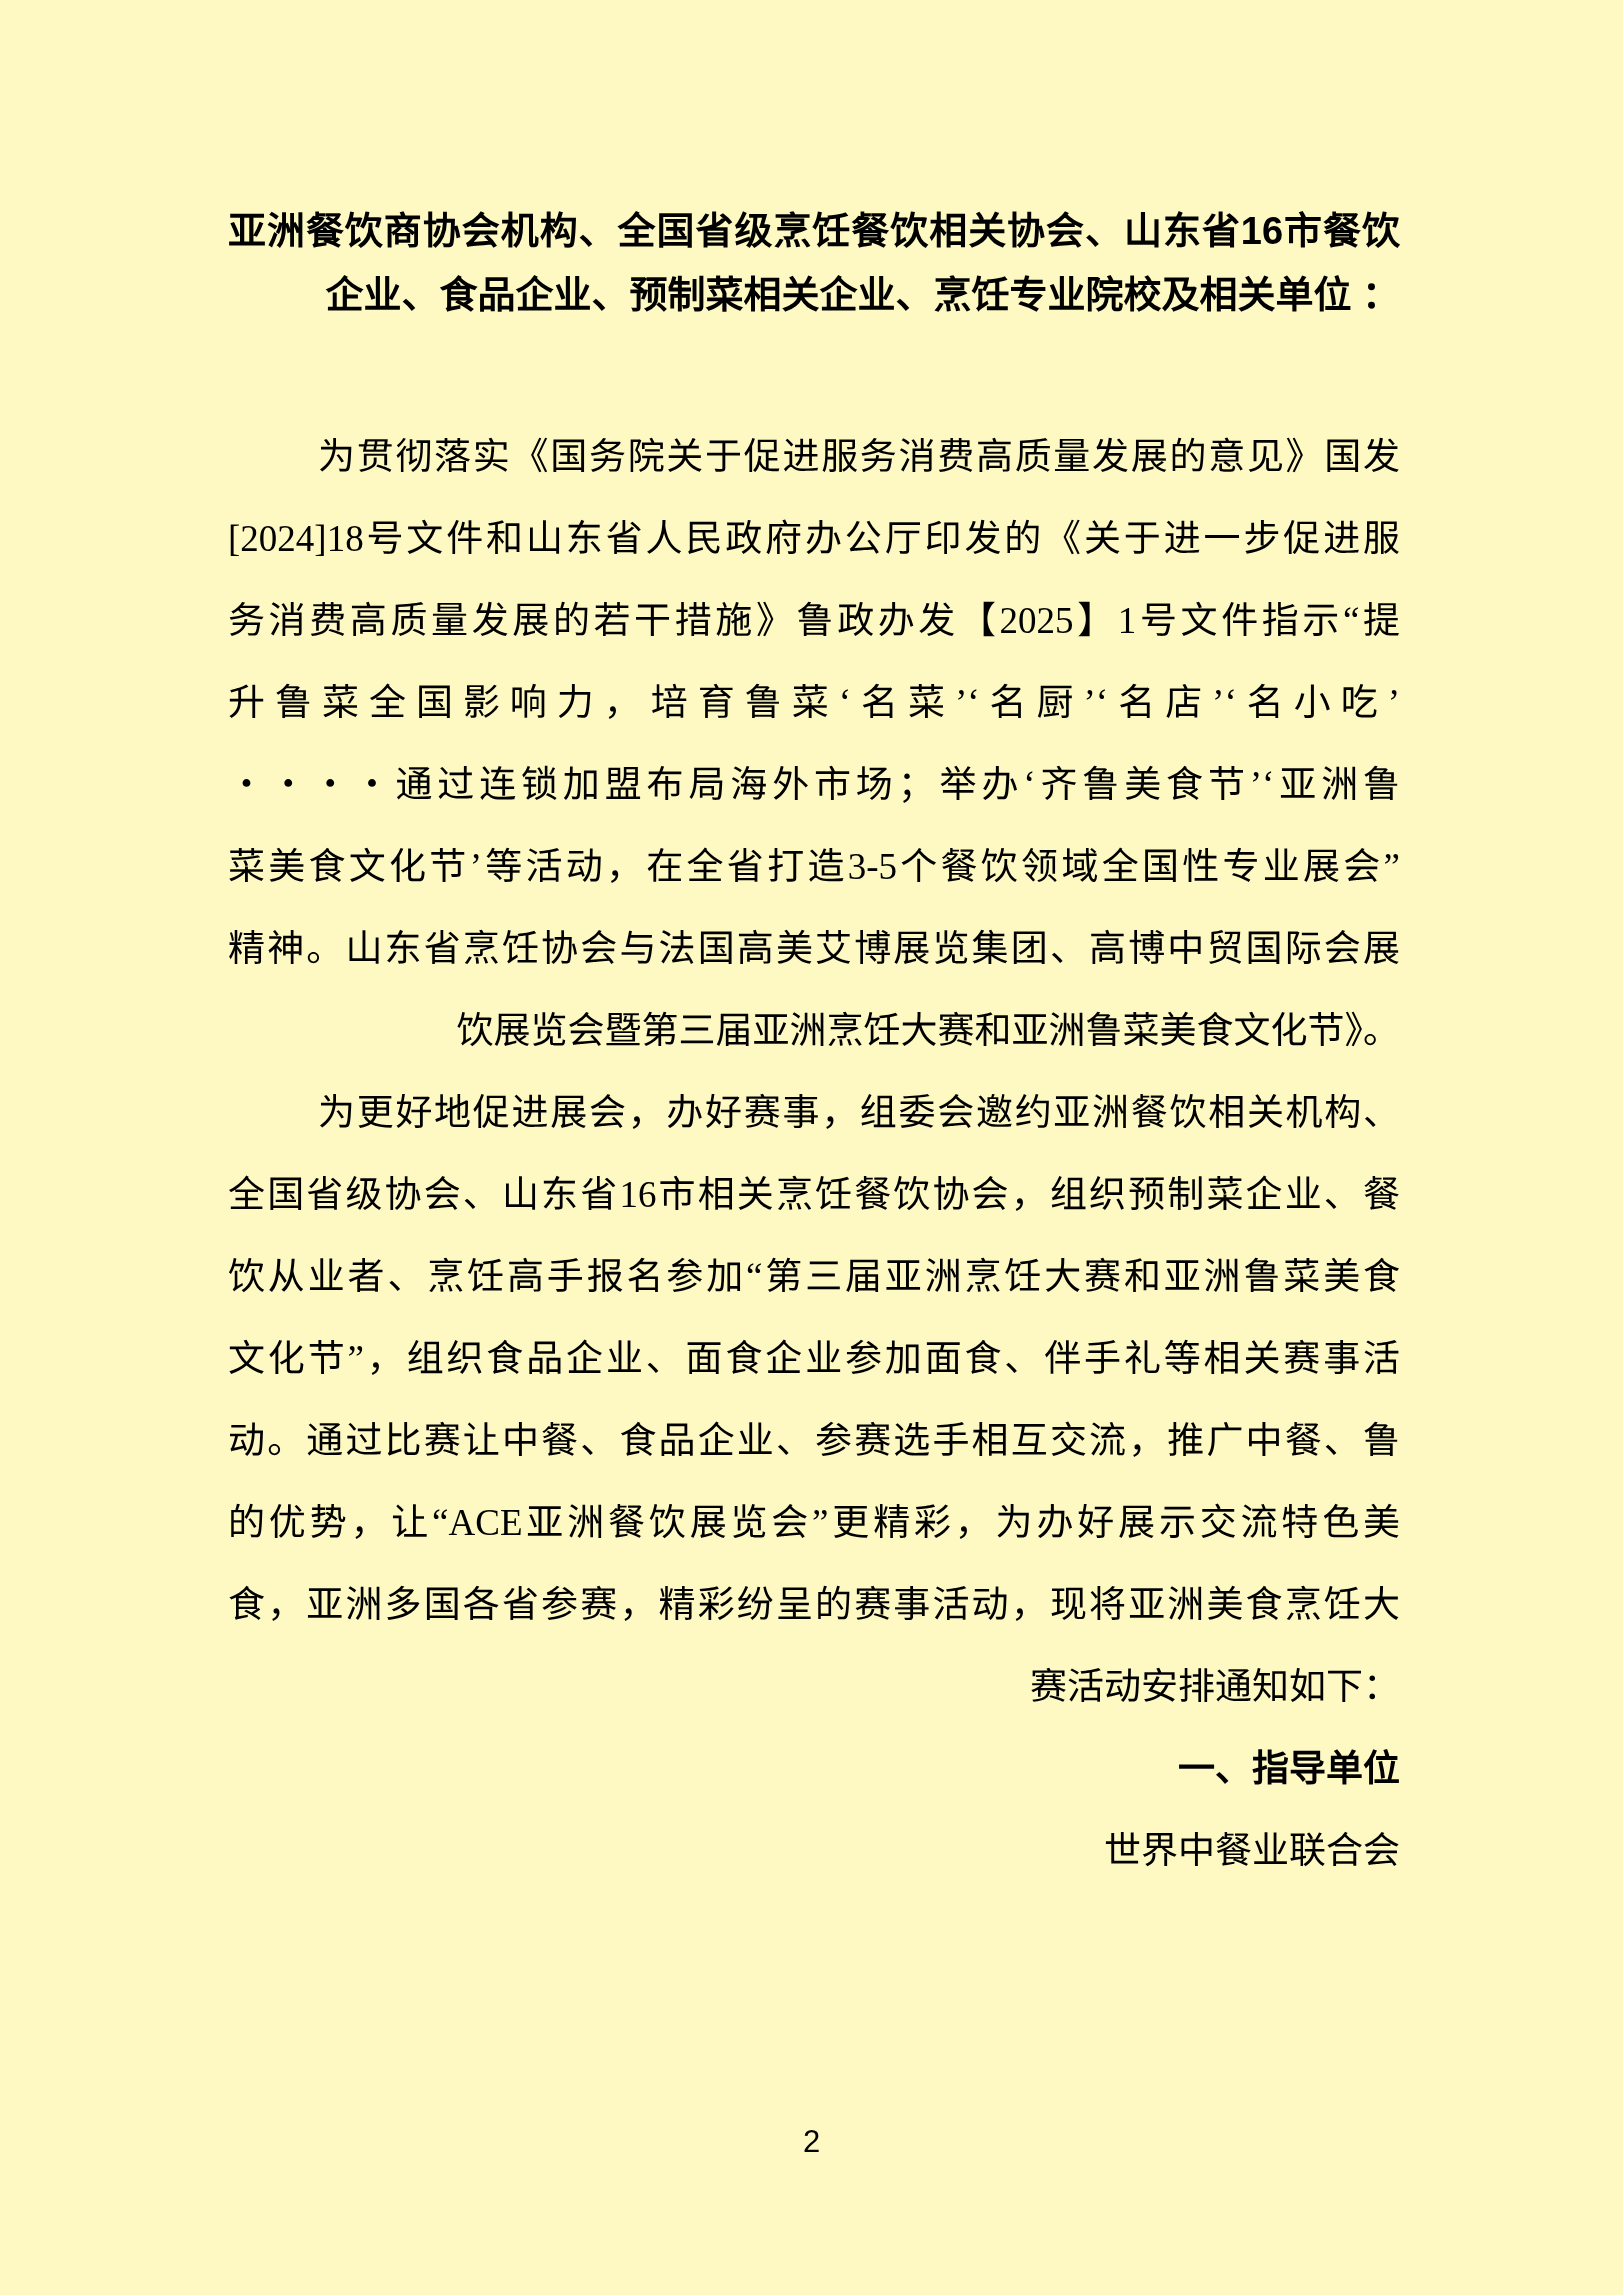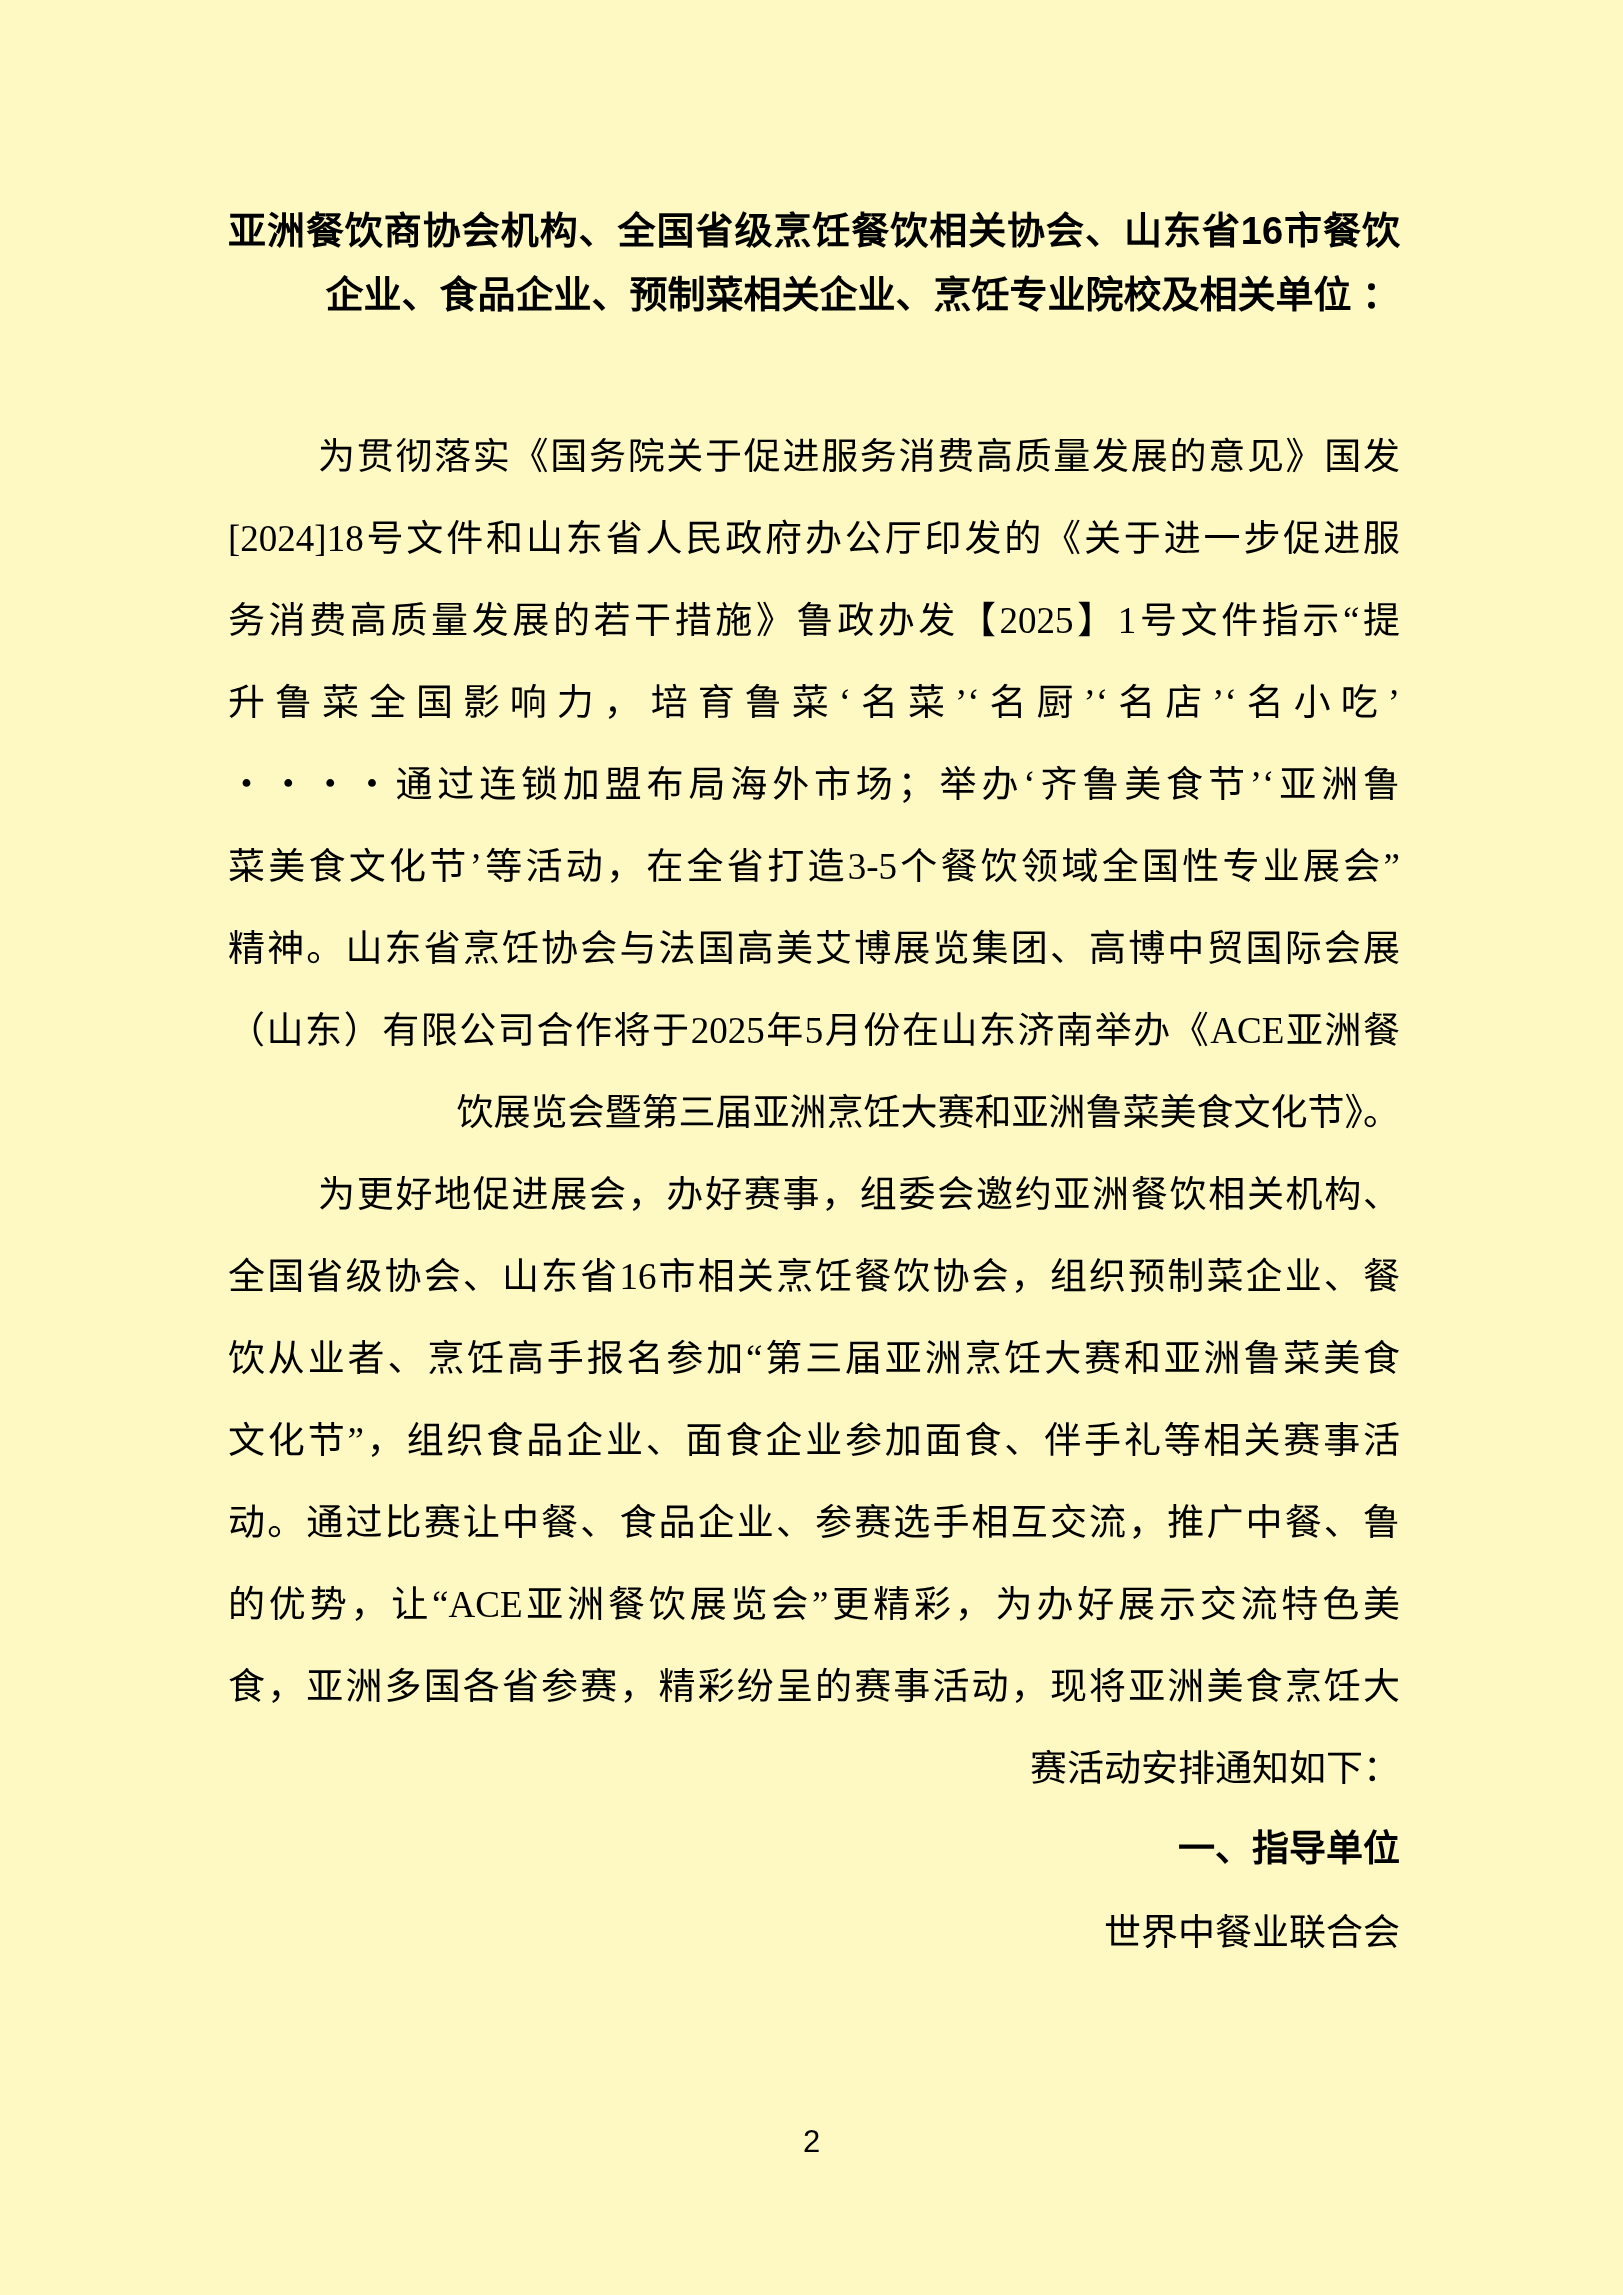--- a/index.html
+++ b/index.html
@@ -32,21 +32,21 @@
     line-height: 82px;
   }
   .line { text-align: right; }
   .just {
     text-align: justify;
     text-align-last: justify;
     text-justify: inter-character;
   }
   .indent { text-indent: 90px; }
   .sec-heading {
-    font-family: Liberation Mono, monospace;
+    font-family: Liberation Serif, serif;
     font-weight: 700;
   }
   .page-number {
     position: absolute;
     left: 0;
     top: 2124px;
     width: 100%;
     text-align: center;
     font-family: "Liberation Sans", "DejaVu Sans", sans-serif;
     font-size: 31px;
@@ -64,21 +64,20 @@
   </div>
 
   <div class="body-block">
     <div class="line just indent">为贯彻落实《国务院关于促进服务消费高质量发展的意见》国发</div>
     <div class="line just">[2024]18号文件和山东省人民政府办公厅印发的《关于进一步促进服</div>
     <div class="line just">务消费高质量发展的若干措施》鲁政办发【2025】1号文件指示“提</div>
     <div class="line just">升鲁菜全国影响力，培育鲁菜‘名菜’‘名厨’‘名店’‘名小吃’</div>
     <div class="line just">・・・・通过连锁加盟布局海外市场；举办‘齐鲁美食节’‘亚洲鲁</div>
     <div class="line just">菜美食文化节’等活动，在全省打造3-5个餐饮领域全国性专业展会”</div>
     <div class="line just">精神。山东省烹饪协会与法国高美艾博展览集团、高博中贸国际会展</div>
-    <div class="line just">（山东）有限公司合作将于2025年5月份在山东济南举办《ACE亚洲餐</div>
     <div class="line">饮展览会暨第三届亚洲烹饪大赛和亚洲鲁菜美食文化节》。</div>
 
     <div class="line just indent">为更好地促进展会，办好赛事，组委会邀约亚洲餐饮相关机构、</div>
     <div class="line just">全国省级协会、山东省16市相关烹饪餐饮协会，组织预制菜企业、餐</div>
     <div class="line just">饮从业者、烹饪高手报名参加“第三届亚洲烹饪大赛和亚洲鲁菜美食</div>
     <div class="line just">文化节”，组织食品企业、面食企业参加面食、伴手礼等相关赛事活</div>
     <div class="line just">动。通过比赛让中餐、食品企业、参赛选手相互交流，推广中餐、鲁</div>
     <div class="line just">的优势，让“ACE亚洲餐饮展览会”更精彩，为办好展示交流特色美</div>
     <div class="line just">食，亚洲多国各省参赛，精彩纷呈的赛事活动，现将亚洲美食烹饪大</div>
     <div class="line">赛活动安排通知如下：</div>

